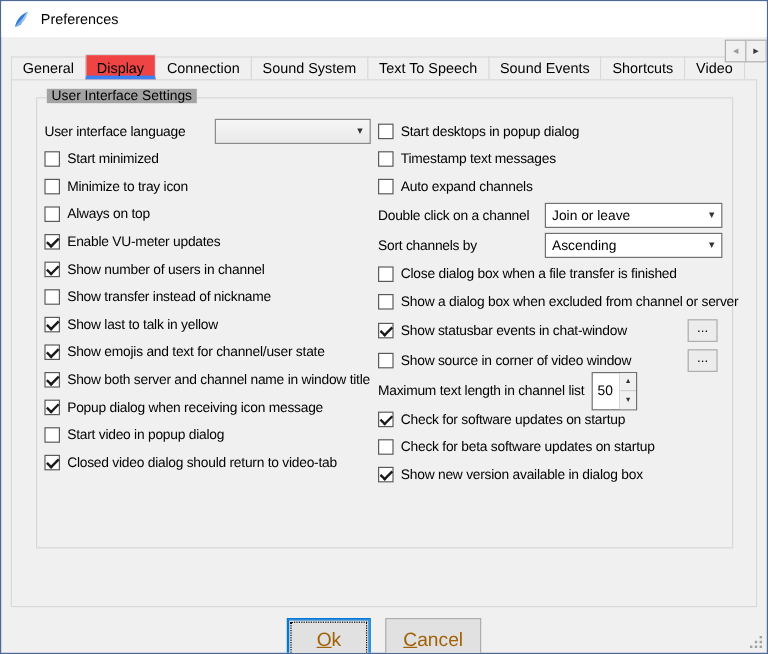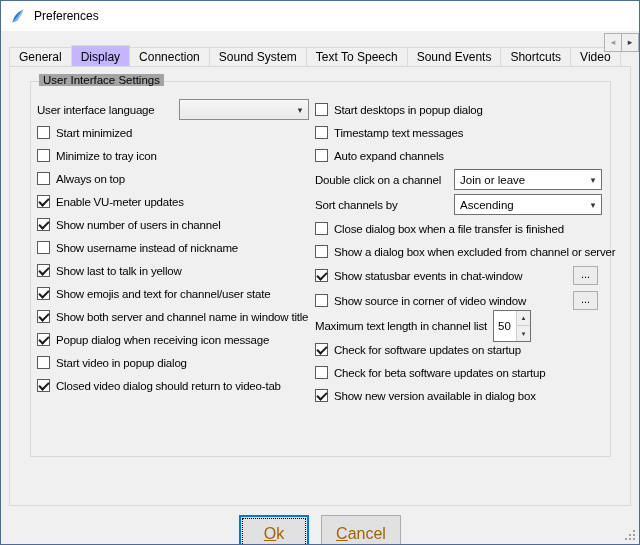--- a/index.html
+++ b/index.html
@@ -18,22 +18,22 @@
 
   .content { flex:1; padding:13px 8px 0 8px; position:relative; }
 
   .tabbar { position:relative; display:flex; align-items:flex-end; height:22px; z-index:2; overflow:hidden; padding-right:38px; }
   .tab {
     flex:none; height:19px; padding:2px 9px 0 9px; background:#f0f0f0;
     border:1px solid #d9d9d9; border-bottom:none; white-space:nowrap; font-size:12px;
   }
   .tab + .tab { margin-left:-1px; }
   .tab.selected {
-    height:22px; padding-top:4px; background:#c4b5fd; position:relative; z-index:3;
-    margin-bottom:-1px; border-bottom:1px solid #3b82f6;
+    height:22px; padding-top:4px; background:#ef4444; position:relative; z-index:3;
+    margin-bottom:-1px; border-bottom:4px solid #3b82f6;
   }
   .tabscroll { position:absolute; right:0; top:2px; display:flex; z-index:5; }
   .sbtn {
     width:18px; height:19px; border:1px solid #b0b0b0; background:#f0f0f0;
     display:flex; align-items:center; justify-content:center; font-size:9px; line-height:1;
   }
   .sbtn + .sbtn { margin-left:-1px; }
   .sbtn.disabled { color:#9a9a9a; }
   .sbtn.enabled { color:#3a3a3a; }
 
@@ -157,21 +157,21 @@
             <div class="row">
               <span class="cb" data-checked="true"></span>
               <span class="lbl">Enable VU-meter updates</span>
             </div>
             <div class="row">
               <span class="cb" data-checked="true"></span>
               <span class="lbl">Show number of users in channel</span>
             </div>
             <div class="row">
               <span class="cb" data-checked="false"></span>
-              <span class="lbl">Show username instead of nickname</span>
+              <span class="lbl">Show transfer instead of nickname</span>
             </div>
             <div class="row">
               <span class="cb" data-checked="true"></span>
               <span class="lbl">Show last to talk in yellow</span>
             </div>
             <div class="row">
               <span class="cb" data-checked="true"></span>
               <span class="lbl">Show emojis and text for channel/user state</span>
             </div>
             <div class="row">

